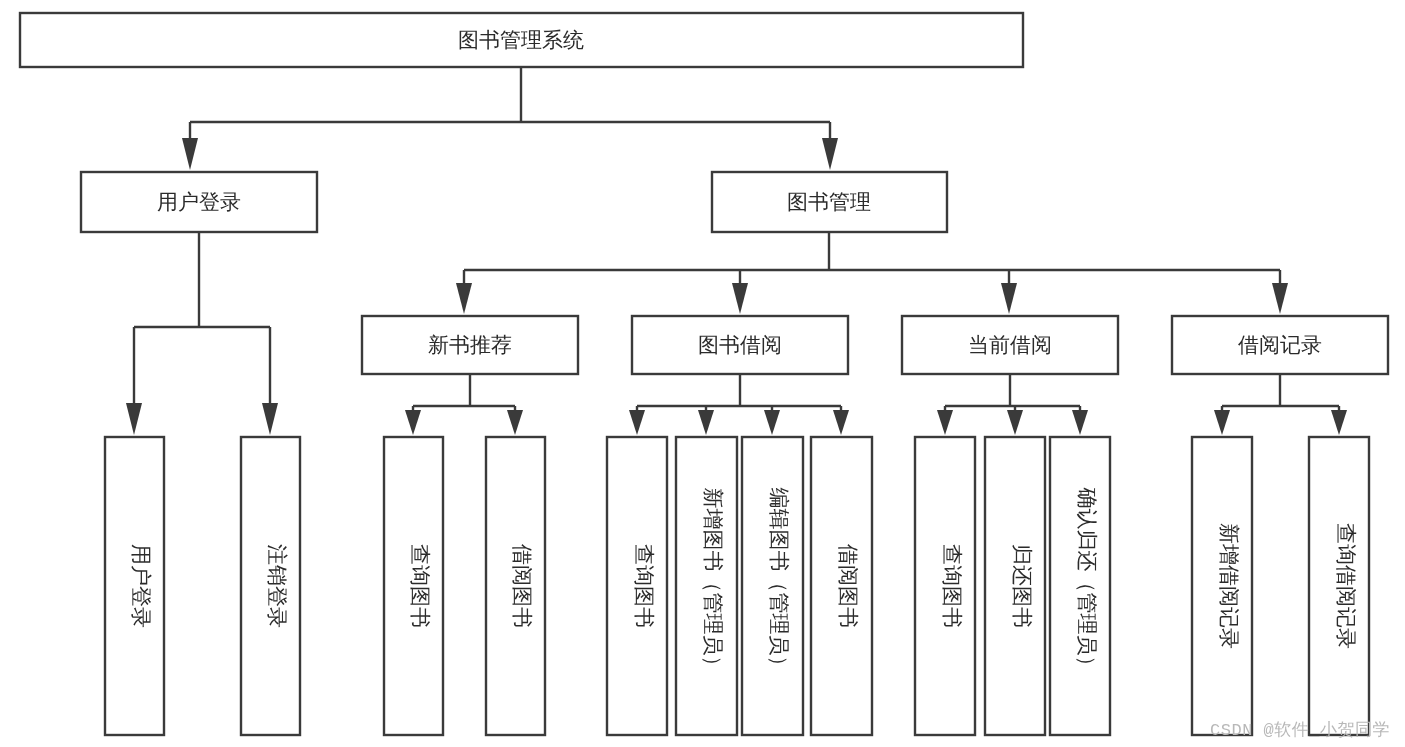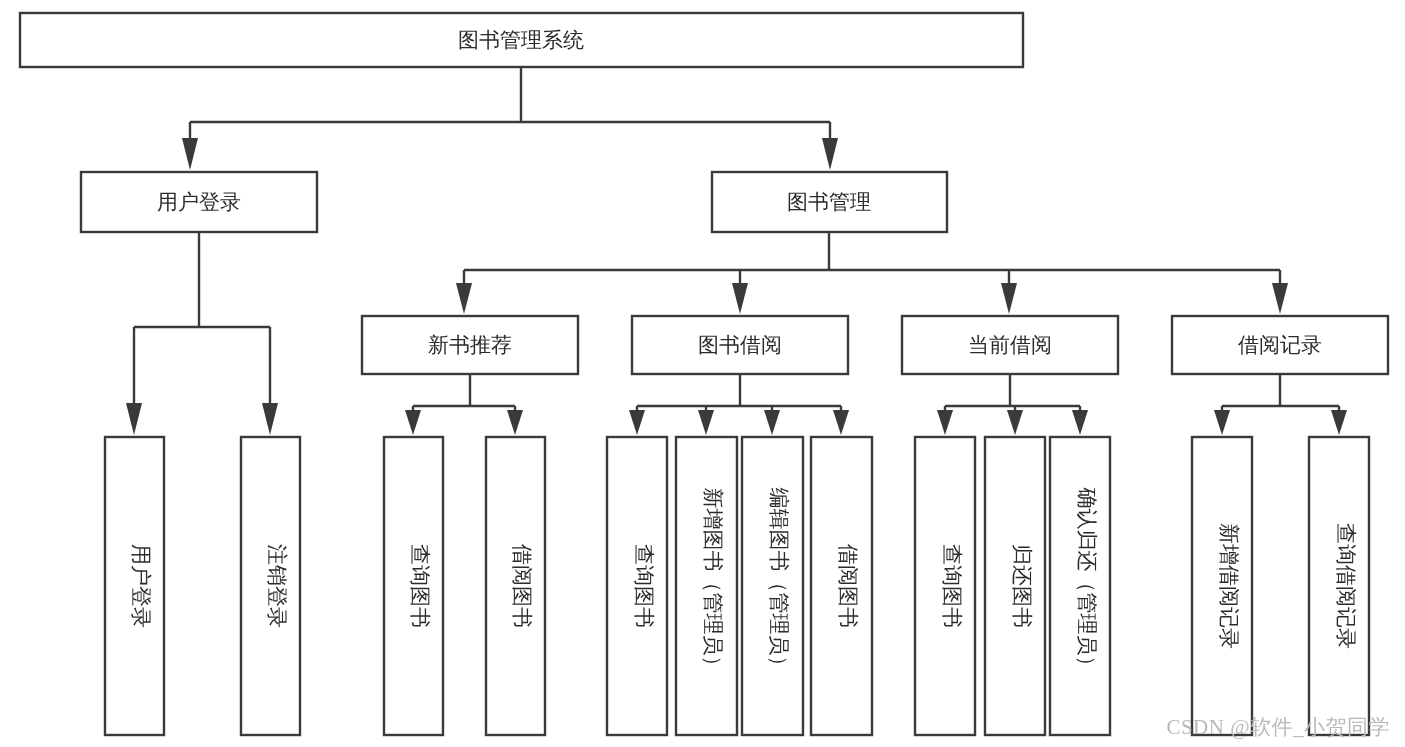--- a/index.html
+++ b/index.html
@@ -52,22 +52,22 @@
   .node-label-v {
     font-family: "Liberation Sans", "DejaVu Sans", sans-serif;
     font-size: 21px;
     fill: #2b2b2b;
     text-anchor: middle;
   }
   .watermark {
     position: absolute;
     right: 12px;
     bottom: 6px;
-    font-family: Liberation Serif, serif;
-    font-size: 21px;
+    font-family: Liberation Mono, monospace;
+    font-size: 17px;
     color: #b8b8b8;
     letter-spacing: 0.5px;
     white-space: nowrap;
     pointer-events: none;
   }
 </style>
 </head>
 <body>
 
 <div id="diagram-root">

